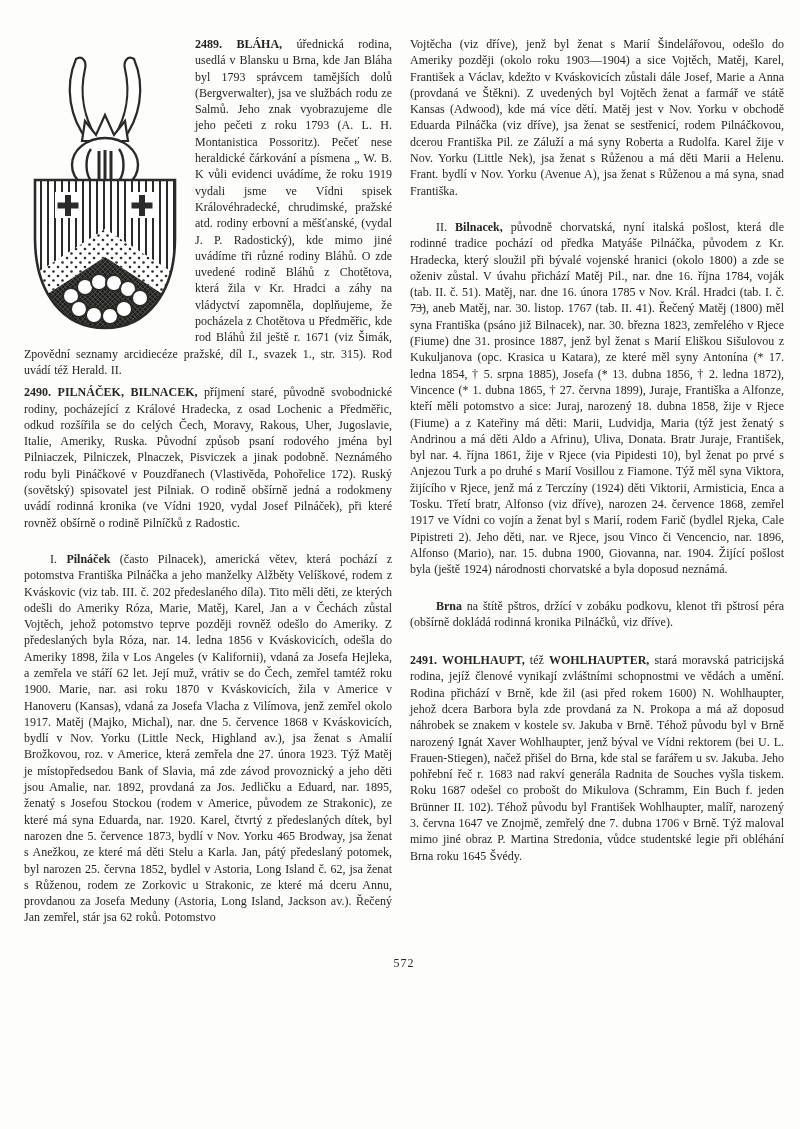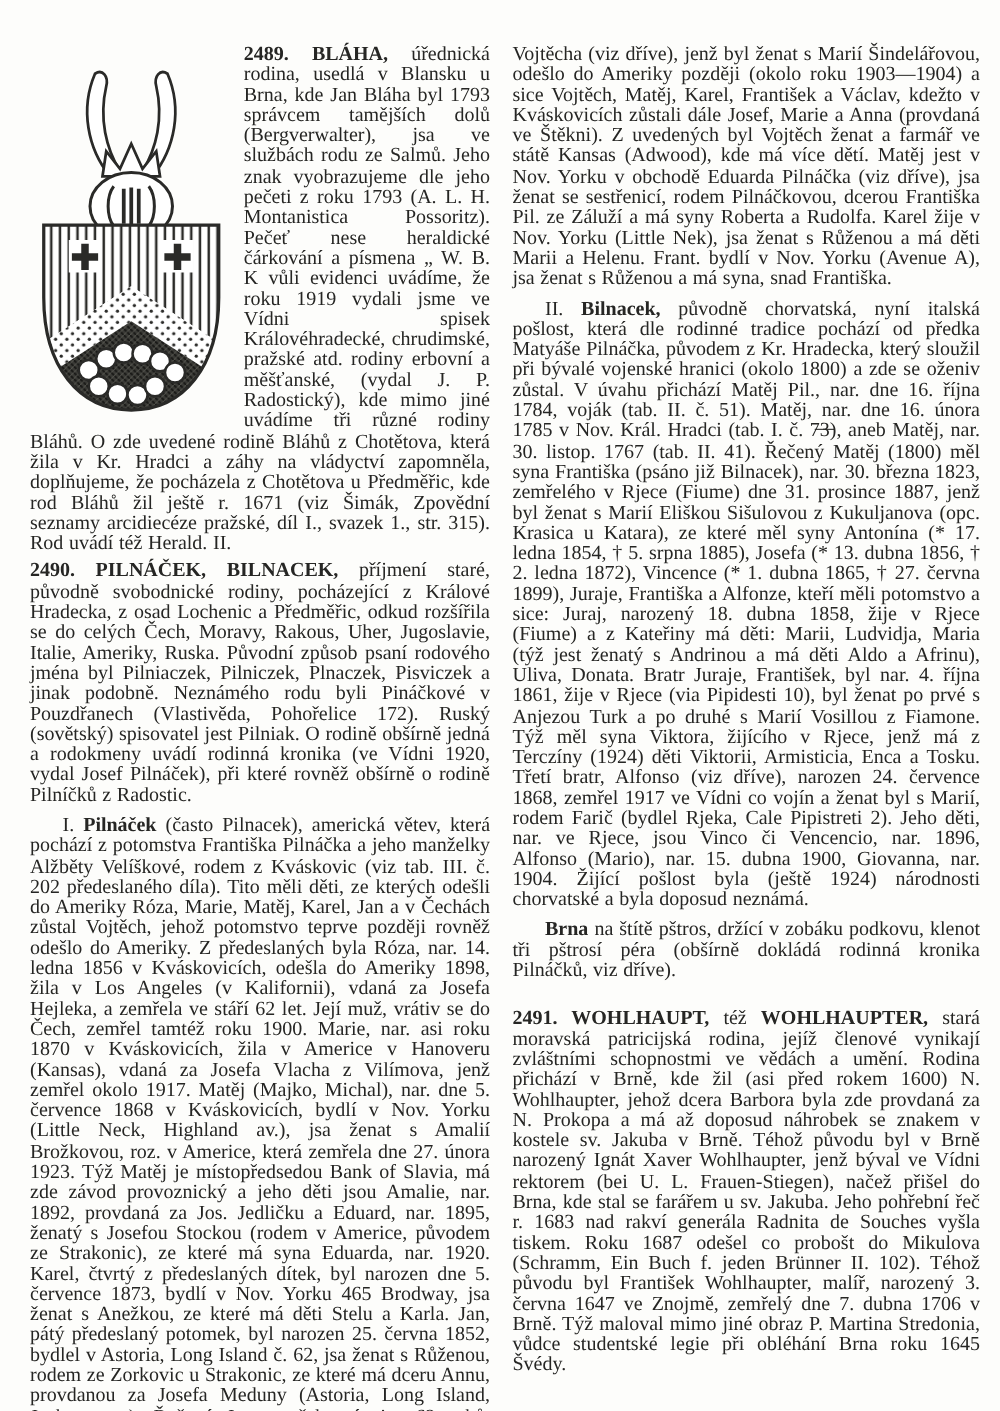--- a/index.html
+++ b/index.html
@@ -15,27 +15,27 @@
     width: 800px; height: 1129px;
     padding: 36px 16px 0 24px;
   }
   .columns { display: flex; gap: 18px; }
   .column { box-sizing: border-box; }
   .column.left  { width: 368px; }
   .column.right { width: 374px; }
   p.para {
     margin: 0;
     text-align: justify;
-    font-size: 16px;
+    font-size: 12px;
     line-height: 16.3px;
     word-spacing: 0.5px;
   }
   p.para.gap-entry { margin-top: 6px; }
   p.para.gap-entry-big { margin-top: 22px; }
-  p.para.gap-sub { margin-top: 8px; }
+  p.para.gap-sub { margin-top: 20px; }
   p.para.indent { text-indent: 26px; }
   .bold { font-weight: bold; }
   .arms-float {
     float: left;
     width: 162px; height: 278px;
     margin: 17px 9px 5px 0;
     text-indent: 0;
   }
   .arms-float svg { display: block; }
   .page-number {

